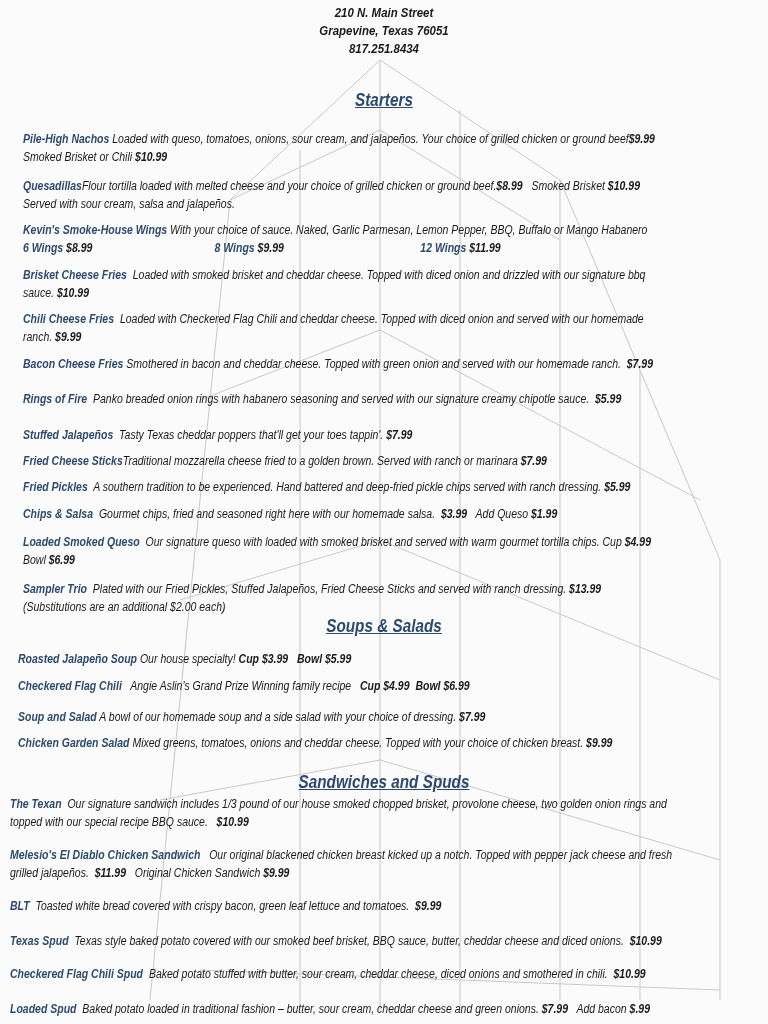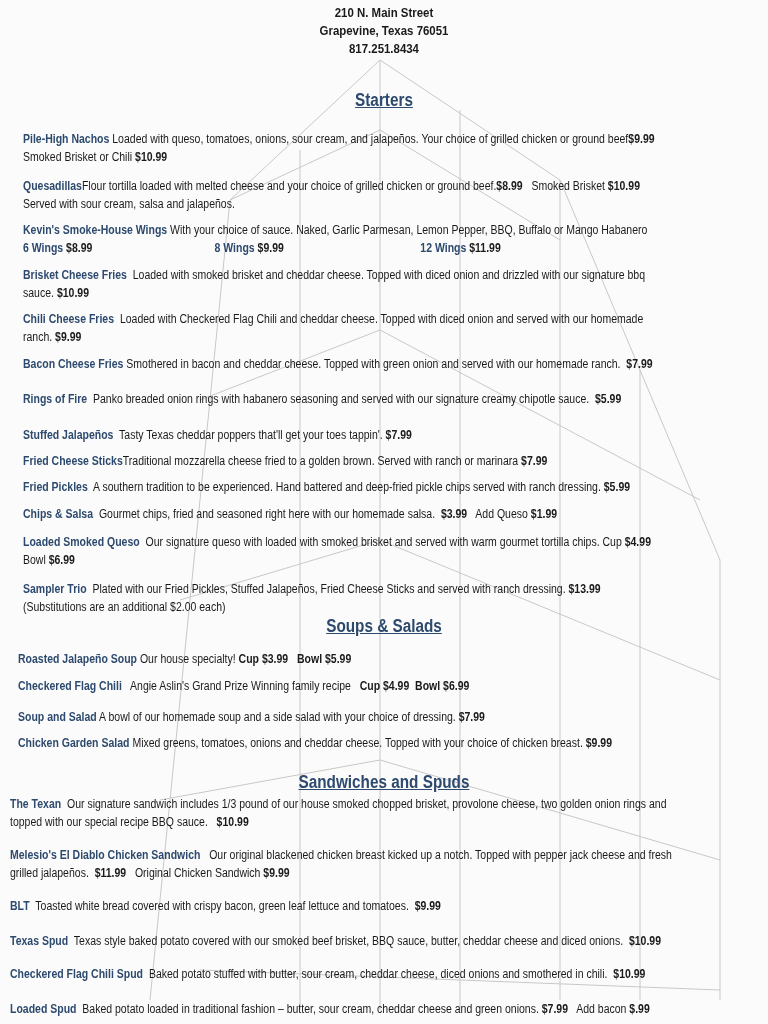--- a/index.html
+++ b/index.html
@@ -7,21 +7,21 @@
     width: 768px; height: 1024px; overflow: hidden;
     background: #fbfbfb;
     font-family: "Liberation Sans", sans-serif;
     color: #1a1a1a;
     position: relative;
   }
   .bg-sketch {
     position: absolute; left: 0; top: 0; width: 768px; height: 1024px;
     z-index: 0; pointer-events: none;
   }
-  .page { position: relative; z-index: 1; }
+  .page { position: relative; z-index: 1; font-style: italic; }
   .addr {
     text-align: center; font-weight: bold; font-size: 13px; line-height: 18px;
     transform: scaleX(0.88); padding-top: 4px;
   }
   .heading {
     position: absolute; left: 0; width: 768px; text-align: center;
     font-weight: bold; font-size: 18px; color: #2d4a6e; text-decoration: underline;
     transform: scaleX(0.85);
   }
   .item {

